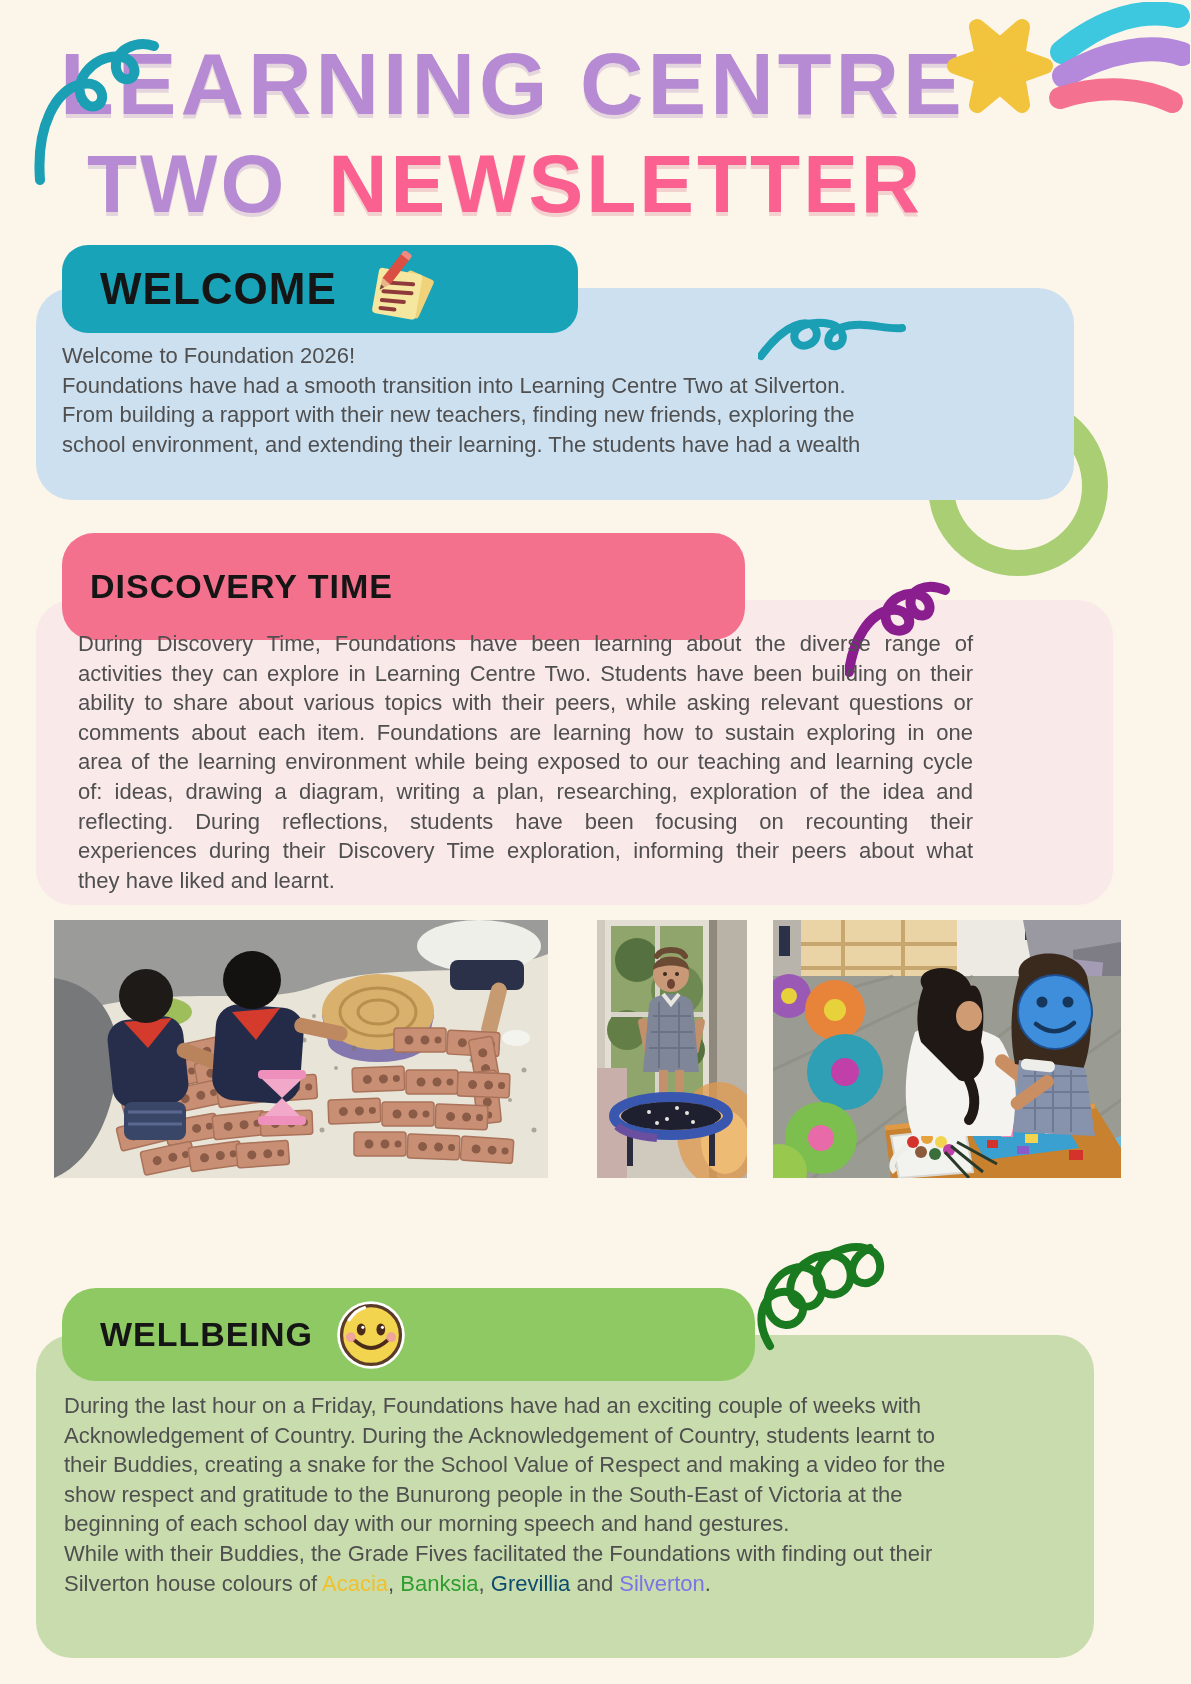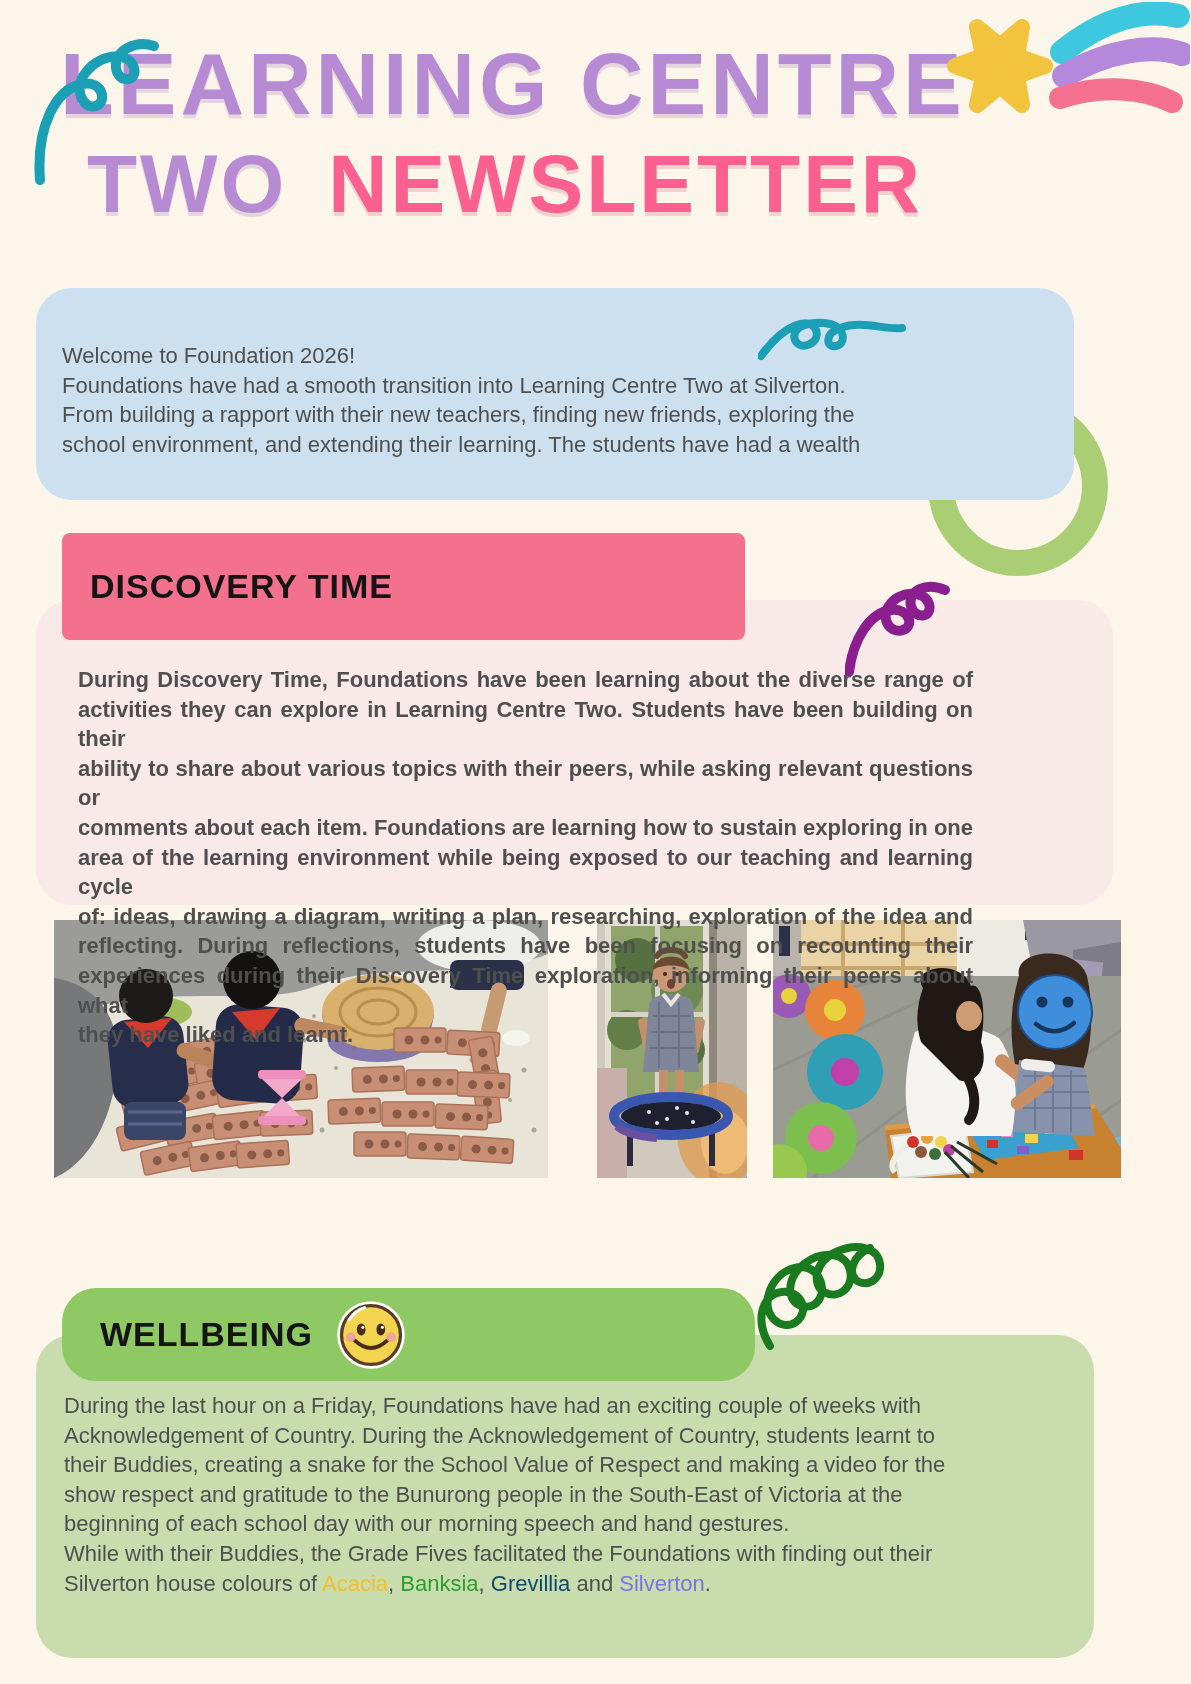--- a/index.html
+++ b/index.html
@@ -14,32 +14,32 @@
   .t1{font-size:88px; font-weight:900; letter-spacing:4px; color:var(--purple-title);
       text-shadow:0 4px 0 rgba(122,77,160,0.18); line-height:108px; white-space:nowrap;}
   .t2{font-size:82px; font-weight:900; letter-spacing:3px; line-height:92px; white-space:nowrap;}
   .t2 .purple{color:var(--purple-title); text-shadow:0 4px 0 rgba(122,77,160,0.18); margin-right:41px;}
   .t2 .pink{color:var(--pink-title); text-shadow:0 4px 0 rgba(200,50,90,0.18);}
   
   .hdr{border-radius:30px; display:flex; align-items:center; z-index:2;}
   .hdr .label{font-weight:900; color:#151515; letter-spacing:1px;}
   .hdr-welcome{left:62px; top:245px; width:478px; height:88px; background:var(--teal); padding-left:38px; border-radius:26px;}
   .hdr-welcome .label{font-size:44px;}
-  .hdr-discovery{left:62px; top:533px; width:655px; height:107px; background:var(--pink-hdr); padding-left:28px; border-radius:8px;}
+  .hdr-discovery{left:62px; top:533px; width:655px; height:107px; background:var(--pink-hdr); padding-left:28px; border-radius:32px;}
   .hdr-discovery .label{font-size:34px;}
   .hdr-wellbeing{left:62px; top:1288px; width:655px; height:93px; background:var(--green-hdr); padding-left:38px; border-radius:34px;}
   .hdr-wellbeing .label{font-size:34px;}
   .body-box{border-radius:36px; z-index:1;}
   .body-welcome{left:36px; top:288px; width:1038px; height:212px; background:var(--blue-body);}
   .body-discovery{left:36px; top:600px; width:1077px; height:305px; background:var(--pink-body);}
   .body-wellbeing{left:36px; top:1335px; width:1058px; height:323px; background:var(--green-body);}
   
   .txt{z-index:3; font-size:22px; line-height:29.6px; color:var(--text); font-weight:400;}
   .txt-welcome{left:62px; top:341px; width:930px;}
-  .txt-discovery{left:78px; top:665px; width:895px;font-weight:bold;}
+  .txt-discovery{left:78px; top:629px; width:895px;}
   .txt-wellbeing{left:64px; top:1391px; width:945px;}
   .dline{text-align:justify; text-align-last:justify;}
   .dline.last{text-align:justify; text-align-last:left;}
   
   .ring{left:928px; top:396px; width:128px; height:128px; border:26px solid var(--ring-green);
         border-radius:50%; z-index:0;}
   .deco{z-index:3;}
   .deco-back{z-index:0;}
   
   .photo{top:920px; height:258px; z-index:1; overflow:hidden;}
@@ -70,20 +70,41 @@
     <path d="M152,74 C196,48 240,42 270,52" fill="none" stroke="#B488DA" stroke-width="24" stroke-linecap="round"></path>
     <path d="M148,96 C190,82 232,86 260,100" fill="none" stroke="#F4728F" stroke-width="22" stroke-linecap="round"></path>
     <g transform="translate(28,4)">
       <polygon points="105,60 77,70 82,99 60,80 37,99 43,70 15,60 43,50 37,21 60,40 82,21 77,50" fill="#F2C33C" stroke="#F2C33C" stroke-width="16" stroke-linejoin="round"></polygon>
     </g>
   </svg>
 
   <div class="abs ring deco-back"></div>
 
   <div class="abs body-box body-welcome"></div>
+  <div class="abs hdr hdr-welcome">
+    <span class="label">WELCOME</span>
+    <svg class="hdr-icon" width="76" height="76" viewBox="0 0 76 76">
+      <g transform="rotate(10 40 44)">
+        <rect x="40" y="20" width="28" height="42" rx="3" fill="#EFD27A" transform="rotate(14 54 41)"></rect>
+        <rect x="16" y="20" width="44" height="46" rx="4" fill="#F5E6A0"></rect>
+        <g stroke="#8E3A3A" stroke-width="4" stroke-linecap="round">
+          <line x1="24" y1="34" x2="52" y2="31"></line>
+          <line x1="24" y1="43" x2="52" y2="40"></line>
+          <line x1="24" y1="52" x2="46" y2="50"></line>
+          <line x1="24" y1="60" x2="38" y2="59"></line>
+        </g>
+      </g>
+      <g transform="rotate(38 34 20)">
+        <rect x="30" y="-4" width="10" height="7" rx="2" fill="#F08A80"></rect>
+        <rect x="30" y="2" width="10" height="30" fill="#D94F43"></rect>
+        <polygon points="30,32 40,32 35,43" fill="#E8B48C"></polygon>
+        <polygon points="33,38 37,38 35,43" fill="#6B4A3A"></polygon>
+      </g>
+    </svg>
+  </div>
 
   <svg class="abs deco" style="left:758px; top:316px;" width="148" height="46" viewBox="0 0 148 46">
     <path d="M3,40 C26,8 52,0 58,14 C63,27 42,36 37,24 C32,10 54,4 72,8 C88,12 88,28 78,30 C68,32 66,18 82,12 C104,4 126,14 144,12" fill="none" stroke="#1A9FB5" stroke-width="8" stroke-linecap="round"></path>
   </svg>
   <div class="abs txt txt-welcome">
       <div>Welcome to Foundation 2026!</div>
       <div>Foundations have had a smooth transition into Learning Centre Two at Silverton.</div>
       <div>From building a rapport with their new teachers, finding new friends, exploring the</div>
       <div>school environment, and extending their learning. The students have had a wealth</div>
     </div>

